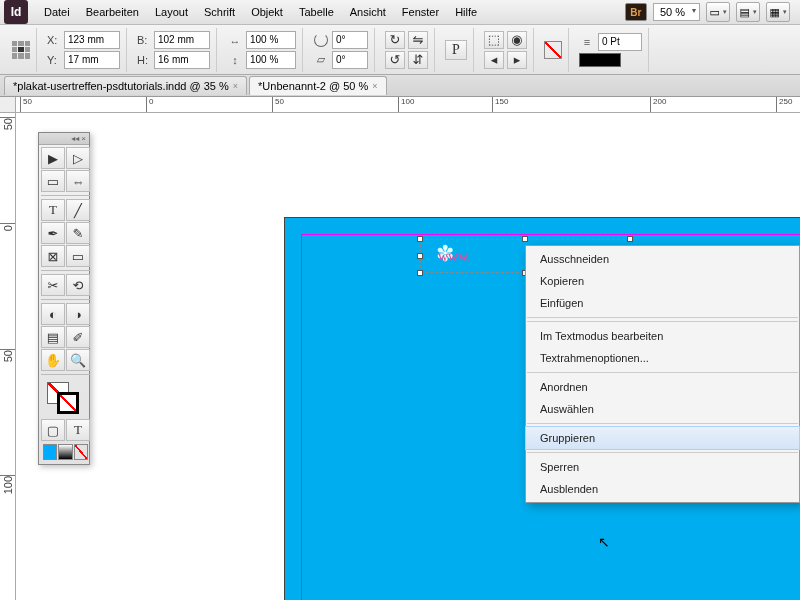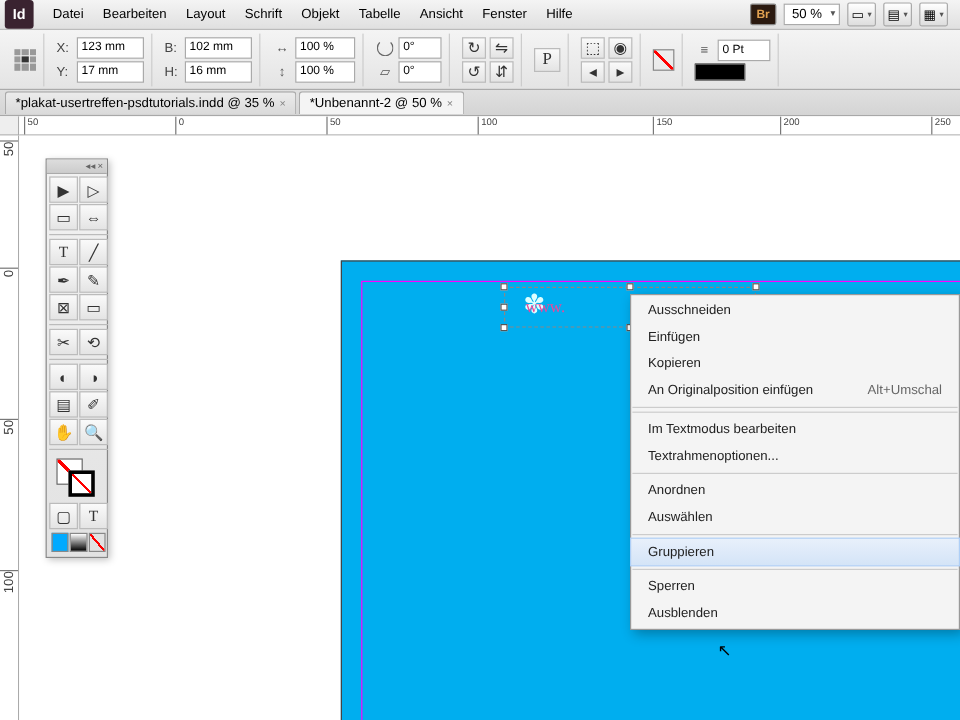--- a/index.html
+++ b/index.html
@@ -202,21 +202,21 @@
     </div>
 </div>
 
 <div class="workspace">
   <div class="ruler-corner"></div>
   <div class="hruler">
     <div class="htick" style="left:4px">50</div>
     <div class="htick" style="left:130px">0</div>
     <div class="htick" style="left:256px">50</div>
     <div class="htick" style="left:382px">100</div>
-    <div class="htick" style="left:528px">150</div>
+    <div class="htick" style="left:476px">150</div>
     <div class="htick" style="left:634px">200</div>
     <div class="htick" style="left:760px">250</div>
   </div>
   <div class="vruler">
     <div class="vtick" style="top:4px"><span>50</span></div>
     <div class="vtick" style="top:110px"><span>0</span></div>
     <div class="vtick" style="top:236px"><span>50</span></div>
     <div class="vtick" style="top:362px"><span>100</span></div>
 
   </div>
@@ -280,28 +280,24 @@
       <div class="bottom-sw stroke-none" style="flex:1"></div>
     </div>
   </div>
 </div>
 
 <div class="context-menu">
   <div class="ctx-item">
       <span>Ausschneiden</span>
     </div>
   <div class="ctx-item">
+      <span>Kopieren</span>
+    </div>
+  <div class="ctx-item">
       <span>Einfügen</span>
-    </div>
-  <div class="ctx-item">
-      <span>Kopieren</span>
-    </div>
-  <div class="ctx-item">
-      <span>An Originalposition einfügen</span>
-      <span class="ctx-shortcut">Alt+Umschal</span>
     </div>
   <div class="ctx-sep"></div>
   <div class="ctx-sep"></div>
   <div class="ctx-item">
       <span>Im Textmodus bearbeiten</span>
     </div>
   <div class="ctx-item">
       <span>Textrahmenoptionen...</span>
     </div>
   <div class="ctx-sep"></div>

